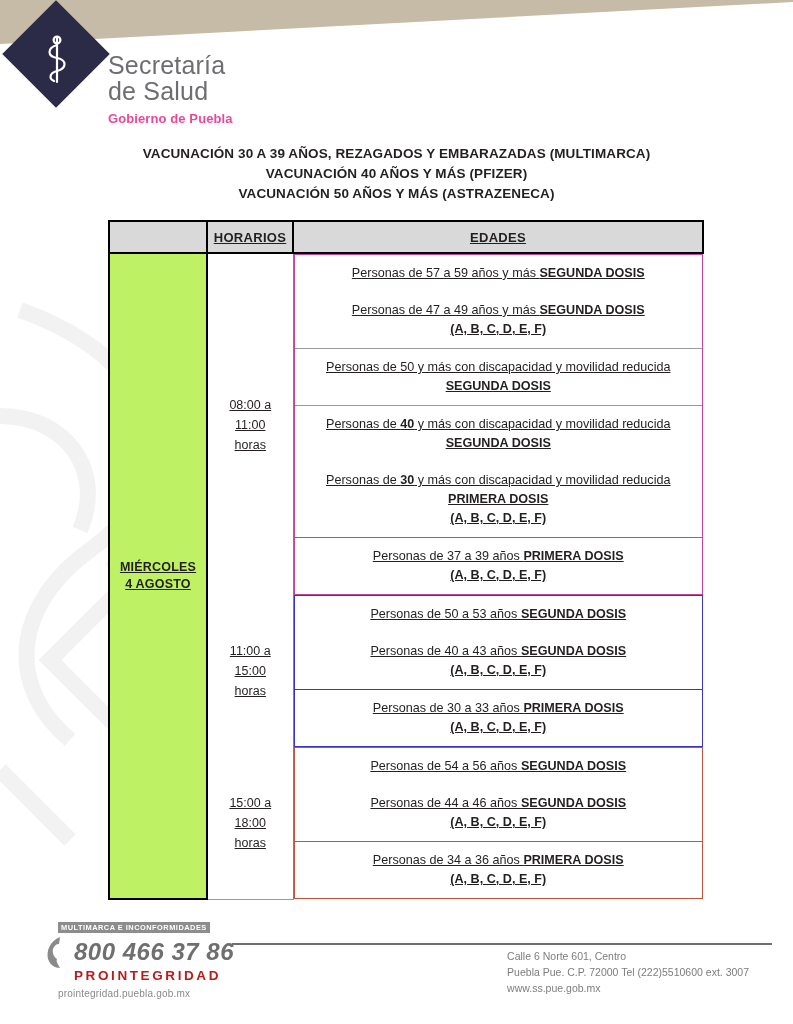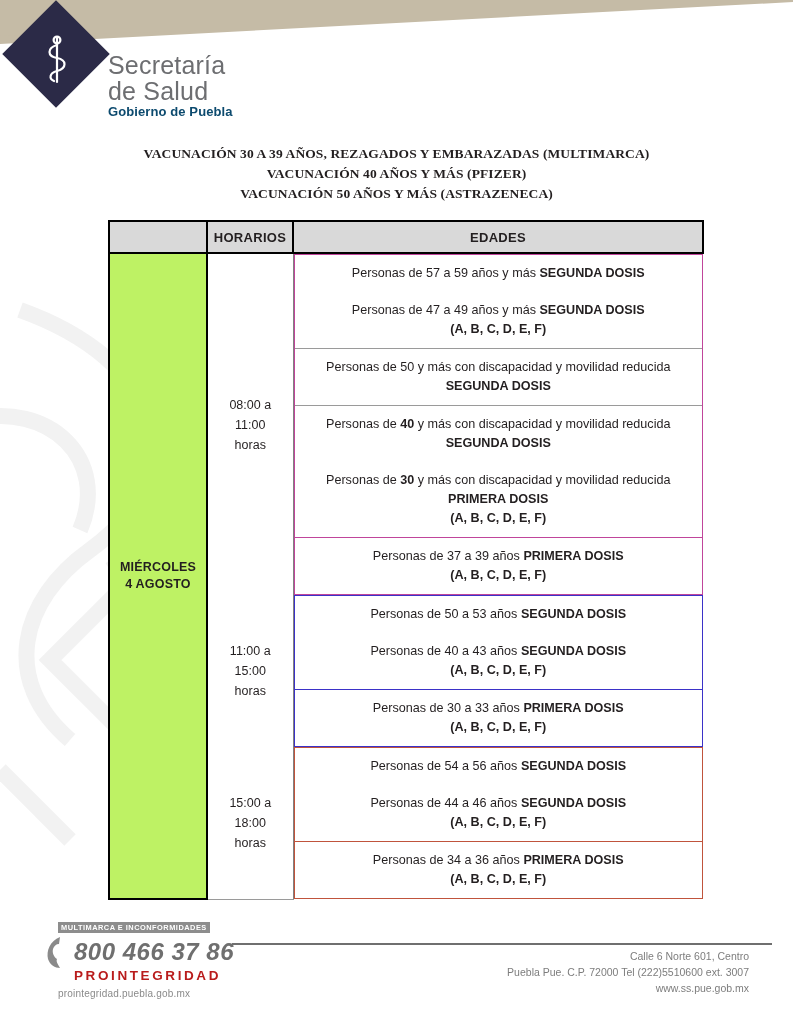--- a/index.html
+++ b/index.html
@@ -83,35 +83,35 @@
     z-index: 3;
   }
   .brand-line {
     font-family: "Liberation Sans", sans-serif;
     font-size: 25px;
     line-height: 26px;
     color: #6d6e71;
     letter-spacing: 0.2px;
   }
   .brand-sub {
+    margin-top: 7px;
     font-size: 13px;
     font-weight: bold;
-    color: #0c4a6e;
+    color: #ec4899;
     letter-spacing: 0.1px;
   }
 
   
   .titles {
     position: absolute;
     top: 144px;
     left: 0;
     width: 793px;
     text-align: center;
     z-index: 3;
-    font-family: Liberation Serif, serif;
   }
   .titles div {
     font-size: 13.5px;
     font-weight: bold;
     line-height: 20px;
     letter-spacing: 0.1px;
     color: #231f20;
   }
 
   
@@ -119,20 +119,21 @@
     position: absolute;
     left: 108px;
     top: 220px;
     width: 594px;
     z-index: 3;
   }
   table.sched {
     border-collapse: collapse;
     width: 594px;
     table-layout: fixed;
+    text-decoration: underline;
   }
   table.sched td, table.sched th {
     padding: 0;
     vertical-align: middle;
   }
   .col-day   { width: 98px; }
   .col-time  { width: 86px; }
   .col-ages  { width: 410px; }
 
   .hdr {
@@ -236,21 +237,20 @@
     left: 232px;
     top: 943px;
     width: 540px;
     height: 2px;
     background: #6f6f6f;
   }
   .footer-addr {
     position: absolute;
     right: 44px;
     top: 948px;
-    text-align: right;
     font-size: 10.5px;
     line-height: 16px;
     color: #7d7d7d;
   }
 </style>
 </head>
 <body>
 
 <div class="page-bg"></div>
 <div class="top-banner"></div>

